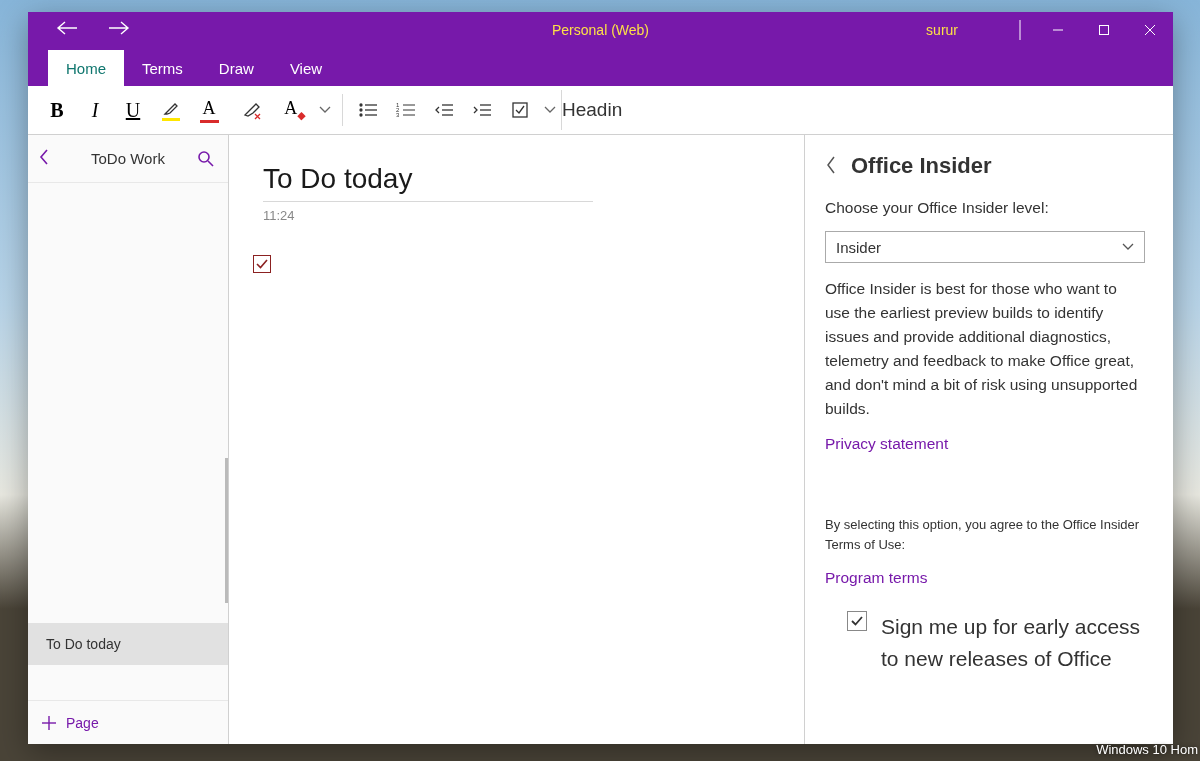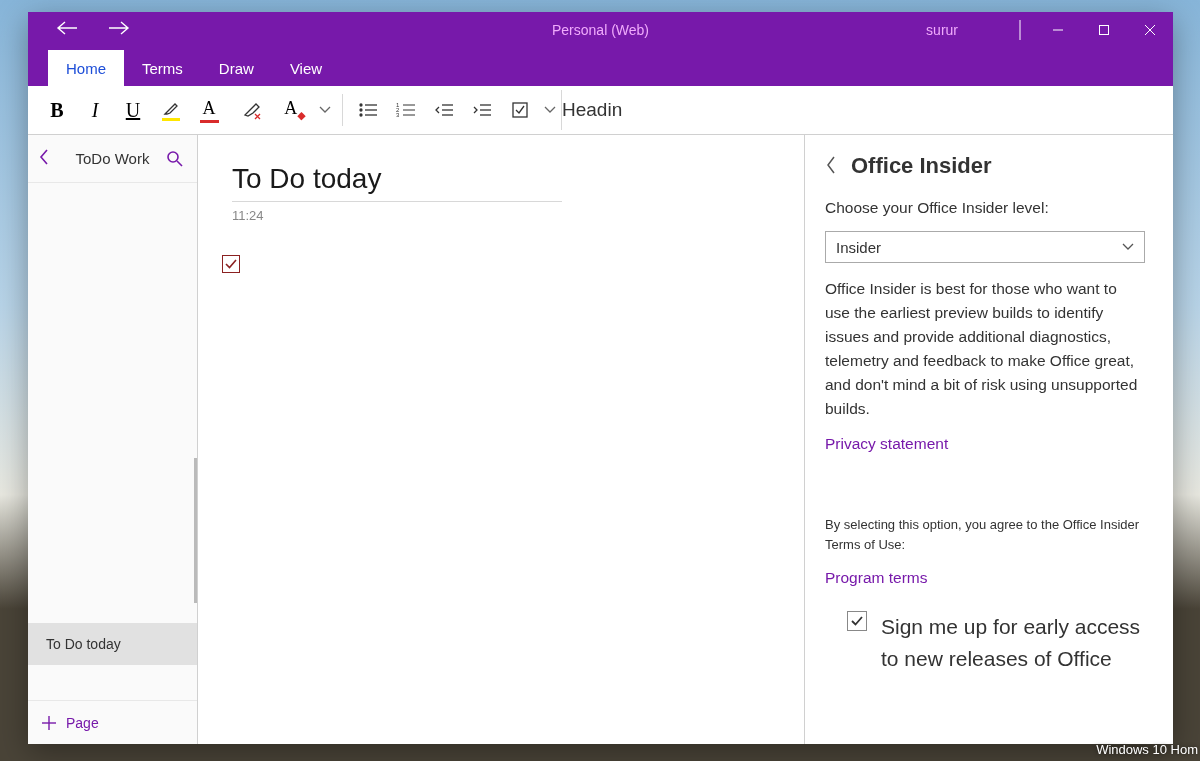--- a/index.html
+++ b/index.html
@@ -1,37 +1,37 @@
 <!DOCTYPE html>
 <html><head>
 <meta charset="utf-8">
 <style>
 * { margin:0; padding:0; box-sizing:border-box; font-family:'Segoe UI',Arial,sans-serif; }
 body { width:1200px; height:761px; overflow:hidden; position:relative; background:linear-gradient(to bottom,#87b5d9 0%,#b8d4e8 40%,#e8e8e0 65%,#4a4438 80%); }
 .window { position:absolute; left:28px; top:12px; width:1145px; height:732px; background:#fff; box-shadow:0 8px 30px rgba(0,0,0,.35); display:flex; flex-direction:column; }
-.titlebar { height:36px; background:#7719aa; display:flex; align-items:center; color:#f0abfc; position:relative; }
+.titlebar { height:36px; background:#7719aa; display:flex; align-items:center; color:#fde047; position:relative; }
 .nav-arrows { display:flex; gap:30px; padding-left:28px; }
 .nav-arrow svg { stroke:#fff; }
 .title-center { position:absolute; left:50%; transform:translateX(-50%); font-size:14px; }
 .user { position:absolute; right:215px; font-size:14px; }
 .wincontrols { position:absolute; right:0; display:flex; }
 .winbtn { width:46px; height:36px; display:flex; align-items:center; justify-content:center; }
 .winbtn svg { stroke:#fff; fill:none; }
 .tabbar { height:38px; background:#7719aa; display:flex; align-items:flex-end; padding-left:20px; }
 .tab { padding:10px 18px 9px; font-size:15px; color:#fff; cursor:pointer; }
-.tab.active { background:#fff; color:#1d4ed8;text-align:center; }
+.tab.active { background:#fff; color:#0f766e;text-align:center; }
 .ribbon { height:49px; background:#fff; border-bottom:1px solid #d0d0d0; display:flex; align-items:center; padding:0 10px; }
 .rbtn { width:38px; height:40px; display:flex; align-items:center; justify-content:center; position:relative; cursor:pointer; }
 .rbtn-wide { width:48px; }
 .divider { width:1px; height:32px; background:#d8d8d8; margin:0 6px; }
 .chev { width:22px; }
 .chev svg { stroke:#666; }
 .heading-box { border-left:1px solid #d8d8d8; height:40px; display:flex; align-items:center; padding:0 0; font-size:19px; color:#333; }
 .body-area { flex:1; display:flex; overflow:hidden; }
-.sidebar { width:170px; border-right:1px solid #d0d0d0; display:flex; flex-direction:column; background:#fafafa; }
+.sidebar { width:201px; border-right:1px solid #d0d0d0; display:flex; flex-direction:column; background:#fafafa; }
 .sb-header { display:flex; align-items:center; height:48px; padding:0 10px; border-bottom:1px solid #e8e8e8; }
 .sb-back { width:24px; color:#7719aa; }
 .sb-title { flex:1; text-align:center; font-size:15px; color:#333; }
 .sb-search { width:24px; display:flex; justify-content:center; }
 .sb-list { flex:1; position:relative; }
 .scrollhint { position:absolute; right:0; top:275px; width:3px; height:145px; background:#bababa; }
 .page-item { height:42px; display:flex; align-items:center; padding:0 18px; font-size:14px; color:#333; cursor:pointer; }
 .page-item.sel { background:#e1e1e1; }
 .sb-footer { height:44px; border-top:1px solid #e8e8e8; display:flex; align-items:center; padding:0 14px; color:#7719aa; font-size:14px; cursor:pointer; gap:10px; }
 .canvas { flex:1; background:#fff; padding:28px 20px 20px 34px; }

